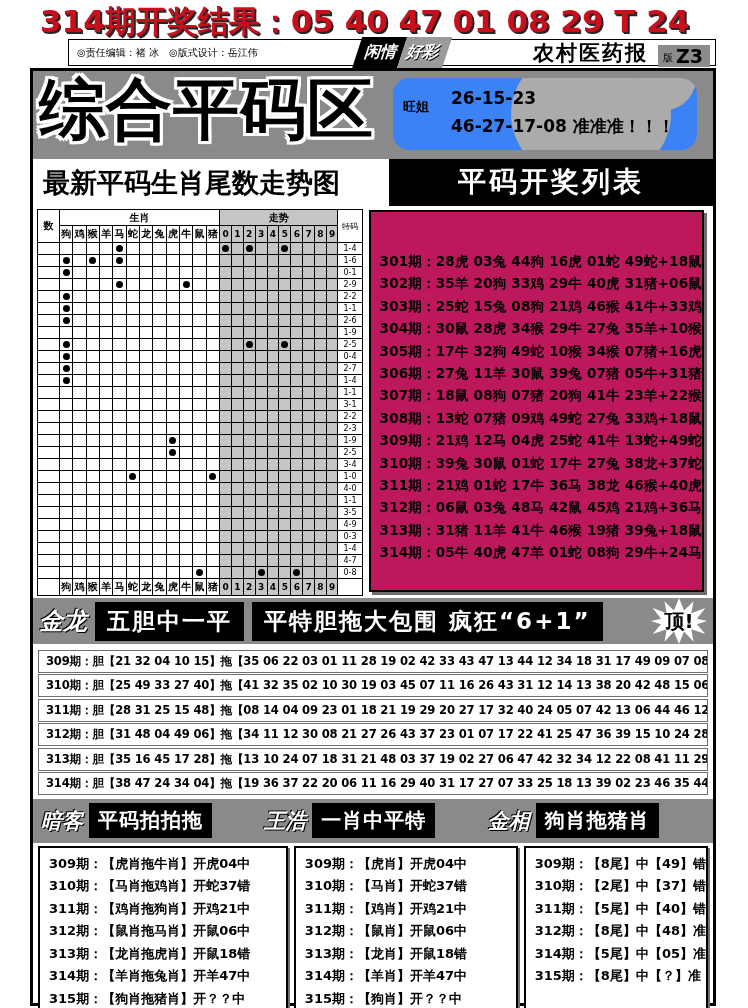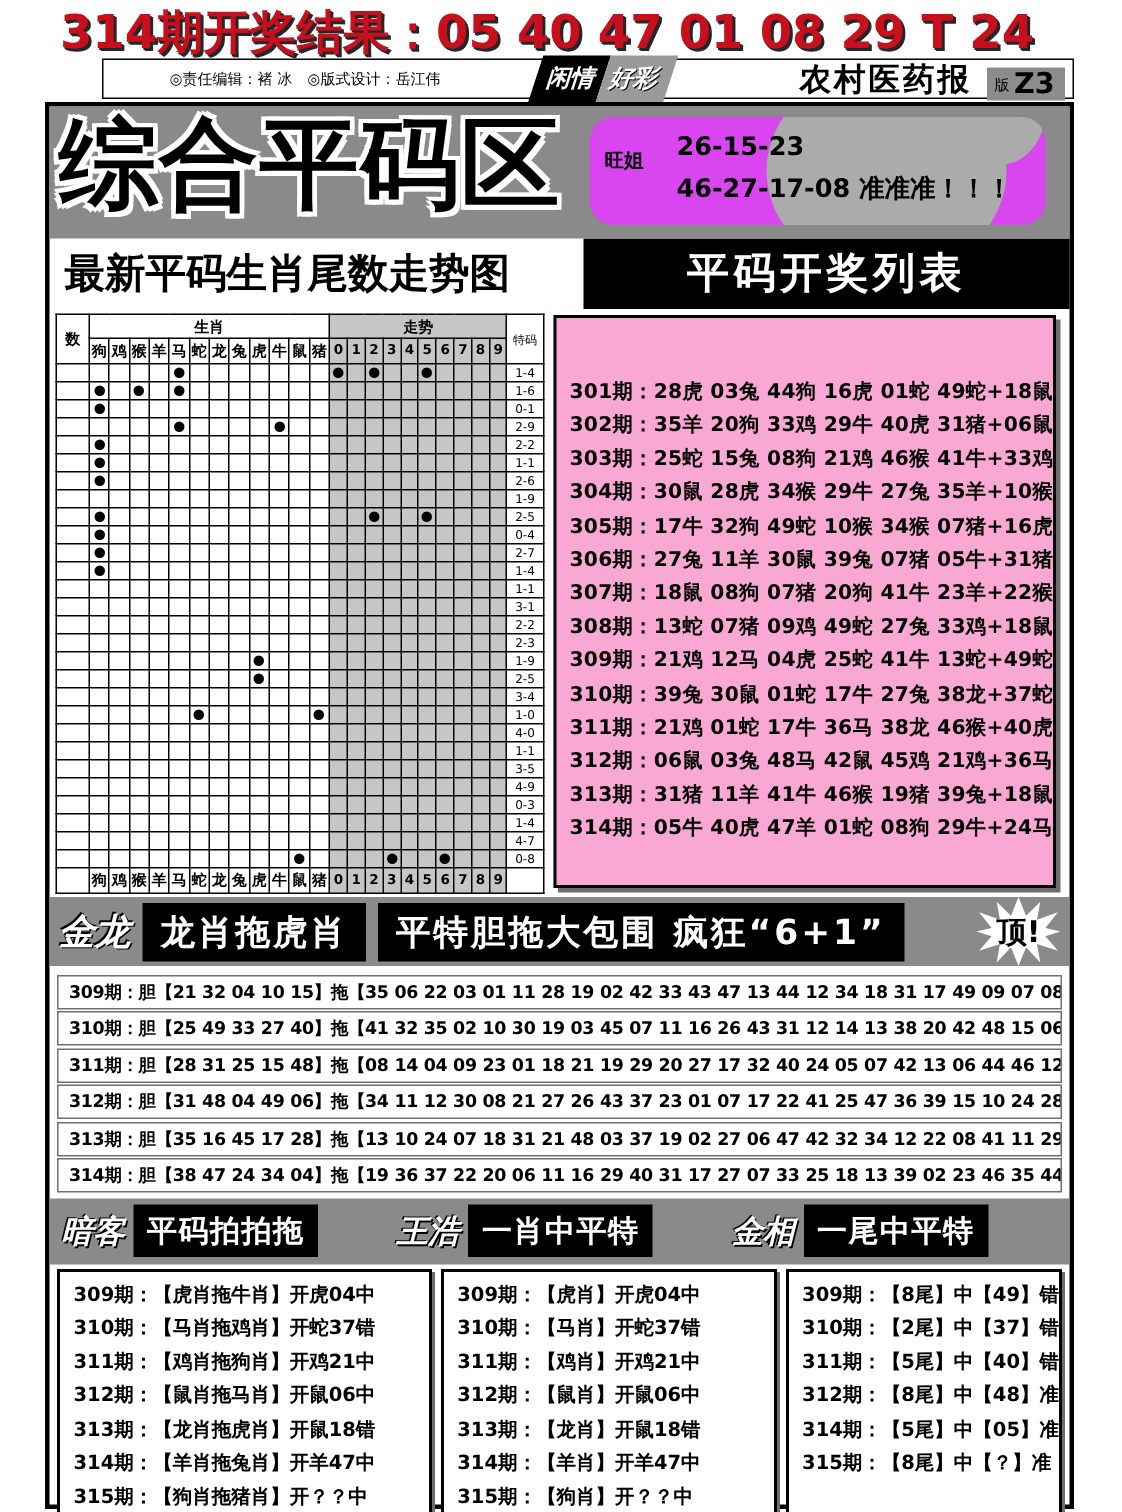--- a/index.html
+++ b/index.html
@@ -9,21 +9,21 @@
   }
   
   .headline{
     position:absolute;top:1px;left:40px;font-size:31px;font-weight:900;
     color:#c8101c;text-shadow:2px 2px 0 #26262a,1px 1px 0 #26262a;
     white-space:nowrap;letter-spacing:0px;
   }
   
   .masthead{
     position:absolute;left:68px;top:39px;width:648px;height:27px;border:1px solid #000;
-    box-sizing:border-box;background:#fff;display:flex;align-items:center;padding-left:36px;
+    box-sizing:border-box;background:#fff;display:flex;align-items:center;
   }
   .editor-line{font-size:10px;padding-left:8px;white-space:nowrap;}
   .center-logo{position:absolute;left:288px;top:-3px;height:32px;display:flex;transform:skewX(-18deg);}
   .cl-left{background:#000;color:#fff;font-size:16px;font-weight:bold;padding:5px 5px 0 8px;}
   .cl-right{background:#9a9a9a;color:#fff;font-size:16px;font-weight:bold;padding:5px 8px 0 5px;text-shadow:1px 1px 0 #000;}
   .right-group{margin-left:auto;display:flex;align-items:flex-end;gap:10px;padding-right:5px;}
   .paper-name{font-size:21px;font-weight:bold;font-family:"DejaVu Serif","Liberation Serif",serif;letter-spacing:2px;white-space:nowrap;}
   .edition{background:#8c8c8c;display:flex;align-items:flex-end;padding:1px 7px 2px 5px;gap:3px;height:22px;box-sizing:border-box;}
   .edition-prefix{font-size:10px;line-height:14px;}
   .edition-code{font-size:19px;font-weight:900;line-height:18px;}
@@ -31,21 +31,21 @@
   .frame{
     position:absolute;left:30px;top:68px;width:686px;height:938px;border:3px solid #000;
     box-sizing:border-box;background:#fff;
   }
   
   .band-top{height:88px;background:#8a8a8a;position:relative;}
   .main-title{
     position:absolute;left:6px;top:-6px;font-size:66px;font-weight:900;letter-spacing:1px;color:#000;white-space:nowrap;
     text-shadow:-3px -3px 0 #fff,3px -3px 0 #fff,-3px 3px 0 #fff,3px 3px 0 #fff,0 -3px 0 #fff,0 3px 0 #fff,-3px 0 0 #fff,3px 0 0 #fff;
   }
-  .tips-box{position:absolute;right:16px;top:7px;width:304px;height:72px;background:#d946ef;border-radius:16px;overflow:hidden;}
+  .tips-box{position:absolute;right:16px;top:7px;width:304px;height:72px;background:#3b82f6;border-radius:16px;overflow:hidden;}
   .tips-blob1{position:absolute;left:118px;top:-34px;width:160px;height:140px;background:#ababab;border-radius:50%;}
   .tips-blob2{position:absolute;left:242px;top:-40px;width:62px;height:72px;background:#ababab;border-radius:50%;}
   .tips-name{position:absolute;left:10px;top:20px;font-size:13px;font-weight:bold;z-index:2;}
   .tips-lines{position:absolute;left:58px;top:6px;font-size:17px;font-weight:600;line-height:28px;z-index:2;white-space:nowrap;}
   
   .section-row{display:flex;height:47px;}
   .chart-title{width:356px;font-size:27px;font-weight:900;padding-left:10px;line-height:48px;white-space:nowrap;box-sizing:border-box;}
   .list-title{flex:1;background:#000;color:#fff;font-size:28px;font-weight:900;text-align:center;line-height:46px;letter-spacing:3px;white-space:nowrap;}
   
   .content-row{display:flex;height:392px;}
@@ -57,21 +57,21 @@
   .grid .dcol{width:12px;background:#c6c6c6;}
   .grid .spcol{width:27px;font-size:8px;line-height:9px;}
   .grid .ghead{font-size:10px;font-weight:bold;height:15px;}
   .grid .trendh{background:#c6c6c6;}
   .grid .aname{font-size:10px;font-weight:bold;height:16px;}
   .grid .dname{font-size:9px;font-weight:bold;background:#c6c6c6;}
   .grid .drow td{height:11px;}
   .dot{display:block;width:7px;height:7px;margin:0 auto;background:#000;border-radius:50%;}
   .list-box{
     flex:1;margin:4px 9px 6px 6px;border:2px solid #000;box-shadow:3px 3px 0 #6e6e6e;
-    padding:38px 0 0 9px;box-sizing:border-box;background:#f9a8d4;
+    padding:38px 0 0 9px;box-sizing:border-box;background:#be185d;
   }
   .list-row{font-size:13.5px;font-weight:600;line-height:22.4px;white-space:nowrap;letter-spacing:0.2px;}
   
   .band-mid{height:46px;background:#8a8a8a;display:flex;align-items:center;padding:0 6px;gap:8px;box-sizing:border-box;}
   .script-name{color:#fff;font-weight:bold;font-style:italic;font-size:24px;text-shadow:1px 1px 0 #000,-1px -1px 0 #000;white-space:nowrap;}
   .badge{background:#000;color:#fff;font-weight:900;font-size:23px;padding:4px 12px;letter-spacing:2px;white-space:nowrap;}
   .burst{
     width:56px;height:46px;background:#fff;margin-left:auto;flex:none;
     clip-path:polygon(50% 0,59% 27%,76% 7%,72% 33%,97% 22%,82% 45%,100% 50%,82% 57%,97% 78%,72% 68%,76% 95%,59% 73%,50% 100%,41% 73%,24% 95%,28% 68%,3% 78%,18% 57%,0 50%,18% 45%,3% 22%,28% 33%,24% 7%,41% 27%);
     display:flex;align-items:center;justify-content:center;font-size:20px;font-weight:900;
@@ -991,21 +991,21 @@
         <div class="list-row">310期：39兔 30鼠 01蛇 17牛 27兔 38龙+37蛇</div>
         <div class="list-row">311期：21鸡 01蛇 17牛 36马 38龙 46猴+40虎</div>
         <div class="list-row">312期：06鼠 03兔 48马 42鼠 45鸡 21鸡+36马</div>
         <div class="list-row">313期：31猪 11羊 41牛 46猴 19猪 39兔+18鼠</div>
         <div class="list-row">314期：05牛 40虎 47羊 01蛇 08狗 29牛+24马</div>
       </div>
   </div>
 
   <div class="band-mid">
     <span class="script-name">金龙</span>
-    <span class="badge">龙肖拖虎肖</span>
+    <span class="badge">五胆中一平</span>
     <span class="badge">平特胆拖大包围 疯狂“6+1”</span>
     <span class="burst">顶!</span>
   </div>
 
   <div class="dantuo-rows" id="dantuo-container">
       <div class="dantuo-row">309期：胆【21 32 04 10 15】拖【35 06 22 03 01 11 28 19 02 42 33 43 47 13 44 12 34 18 31 17 49 09 07 08】</div>
       <div class="dantuo-row">310期：胆【25 49 33 27 40】拖【41 32 35 02 10 30 19 03 45 07 11 16 26 43 31 12 14 13 38 20 42 48 15 06】</div>
       <div class="dantuo-row">311期：胆【28 31 25 15 48】拖【08 14 04 09 23 01 18 21 19 29 20 27 17 32 40 24 05 07 42 13 06 44 46 12】</div>
       <div class="dantuo-row">312期：胆【31 48 04 49 06】拖【34 11 12 30 08 21 27 26 43 37 23 01 07 17 22 41 25 47 36 39 15 10 24 28】</div>
       <div class="dantuo-row">313期：胆【35 16 45 17 28】拖【13 10 24 07 18 31 21 48 03 37 19 02 27 06 47 42 32 34 12 22 08 41 11 29】</div>
@@ -1016,21 +1016,21 @@
     <span class="grp">
       <span class="script-name">暗客</span>
       <span class="badge">平码拍拍拖</span>
     </span>
     <span class="grp">
       <span class="script-name">王浩</span>
       <span class="badge">一肖中平特</span>
     </span>
     <span class="grp">
       <span class="script-name">金相</span>
-      <span class="badge">一尾中平特</span>
+      <span class="badge">狗肖拖猪肖</span>
     </span>
   </div>
 
   <div class="panels">
     <div class="panel panel-1" id="panel-1">
         <div class="panel-row">309期：【虎肖拖牛肖】开虎04中</div>
         <div class="panel-row">310期：【马肖拖鸡肖】开蛇37错</div>
         <div class="panel-row">311期：【鸡肖拖狗肖】开鸡21中</div>
         <div class="panel-row">312期：【鼠肖拖马肖】开鼠06中</div>
         <div class="panel-row">313期：【龙肖拖虎肖】开鼠18错</div>

